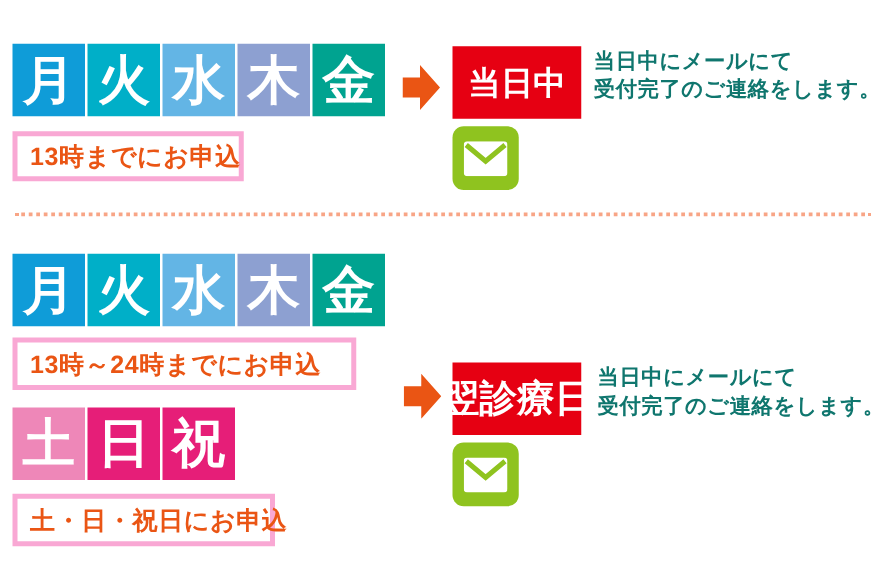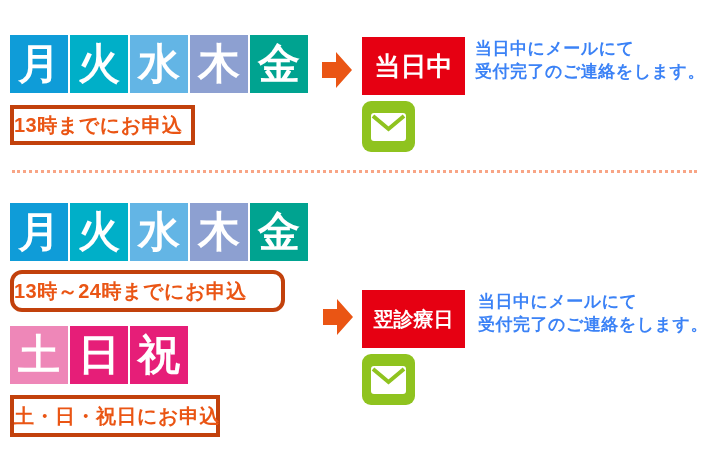--- a/index.html
+++ b/index.html
@@ -3,36 +3,36 @@
 <meta charset="utf-8">
 <style>
   html,body{margin:0;padding:0;background:#ffffff;}
   body{font-family:"Liberation Sans","DejaVu Sans",sans-serif;}
   .canvas{position:relative;width:709px;height:456px;background:#ffffff;overflow:hidden;}
 
   .day-row{position:absolute;left:10px;display:flex;gap:2px;}
   .day{width:58px;height:58px;display:flex;align-items:center;justify-content:center;
        color:#ffffff;font-size:42px;font-weight:bold;line-height:1;}
 
-  .apply-box{position:absolute;left:10px;border:4px solid #c2410c;background:#ffffff;
-             display:flex;align-items:center;padding:0 0;box-sizing:border-box;}
+  .apply-box{position:absolute;left:10px;border:4px solid #f9a8d4;background:#ffffff;
+             display:flex;align-items:center;padding:0 10px;box-sizing:border-box;}
   .apply-box span{color:#ea5514;font-size:20px;font-weight:bold;white-space:nowrap;letter-spacing:0.5px;}
 
   .arrow{position:absolute;width:30px;height:36px;}
 
   .result-badge{position:absolute;left:362px;width:103px;height:58px;background:#e60012;
                 display:flex;align-items:center;justify-content:center;}
   .result-badge span{color:#ffffff;font-weight:bold;white-space:nowrap;}
-  .result-badge.small span{font-size:20px;}
+  .result-badge.small span{font-size:30px;}
   .result-badge.big span{font-size:26px;}
 
   .mail{position:absolute;left:362px;width:53px;height:51px;background:#8fc31f;border-radius:9px;
         display:flex;align-items:center;justify-content:center;}
 
-  .note{position:absolute;color:#3b82f6;font-size:17px;font-weight:bold;line-height:23px;
+  .note{position:absolute;color:#0f766e;font-size:17px;font-weight:bold;line-height:23px;
         white-space:nowrap;letter-spacing:0.5px;}
 
   .divider{position:absolute;left:12px;width:685px;height:0;border-top:3px dotted #f8a586;}
 </style>
 </head>
 <body>
 
 <div class="canvas">
 
   <div class="day-row" style="top:35px;">
@@ -70,21 +70,21 @@
   <div class="divider" style="top:170px;"></div>
 
   <div class="day-row" style="top:203px;">
     <div class="day" style="background-color: rgb(15, 156, 216);">月</div>
     <div class="day" style="background-color: rgb(0, 175, 200);">火</div>
     <div class="day" style="background-color: rgb(99, 181, 229);">水</div>
     <div class="day" style="background-color: rgb(141, 160, 209);">木</div>
     <div class="day" style="background-color: rgb(0, 163, 144);">金</div>
   </div>
 
-  <div class="apply-box" style="top:270px;width:275px;height:42px;border-radius:12px;">
+  <div class="apply-box" style="top:270px;width:275px;height:42px;">
     <span>13時～24時までにお申込</span>
   </div>
 
   <div class="day-row" style="top:326px;">
     <div class="day" style="background-color: rgb(238, 135, 184);">土</div>
     <div class="day" style="background-color: rgb(230, 30, 120);">日</div>
     <div class="day" style="background-color: rgb(230, 30, 120);">祝</div>
   </div>
 
   <div class="apply-box" style="top:395px;width:210px;height:42px;font-family:Liberation Mono, monospace;">

